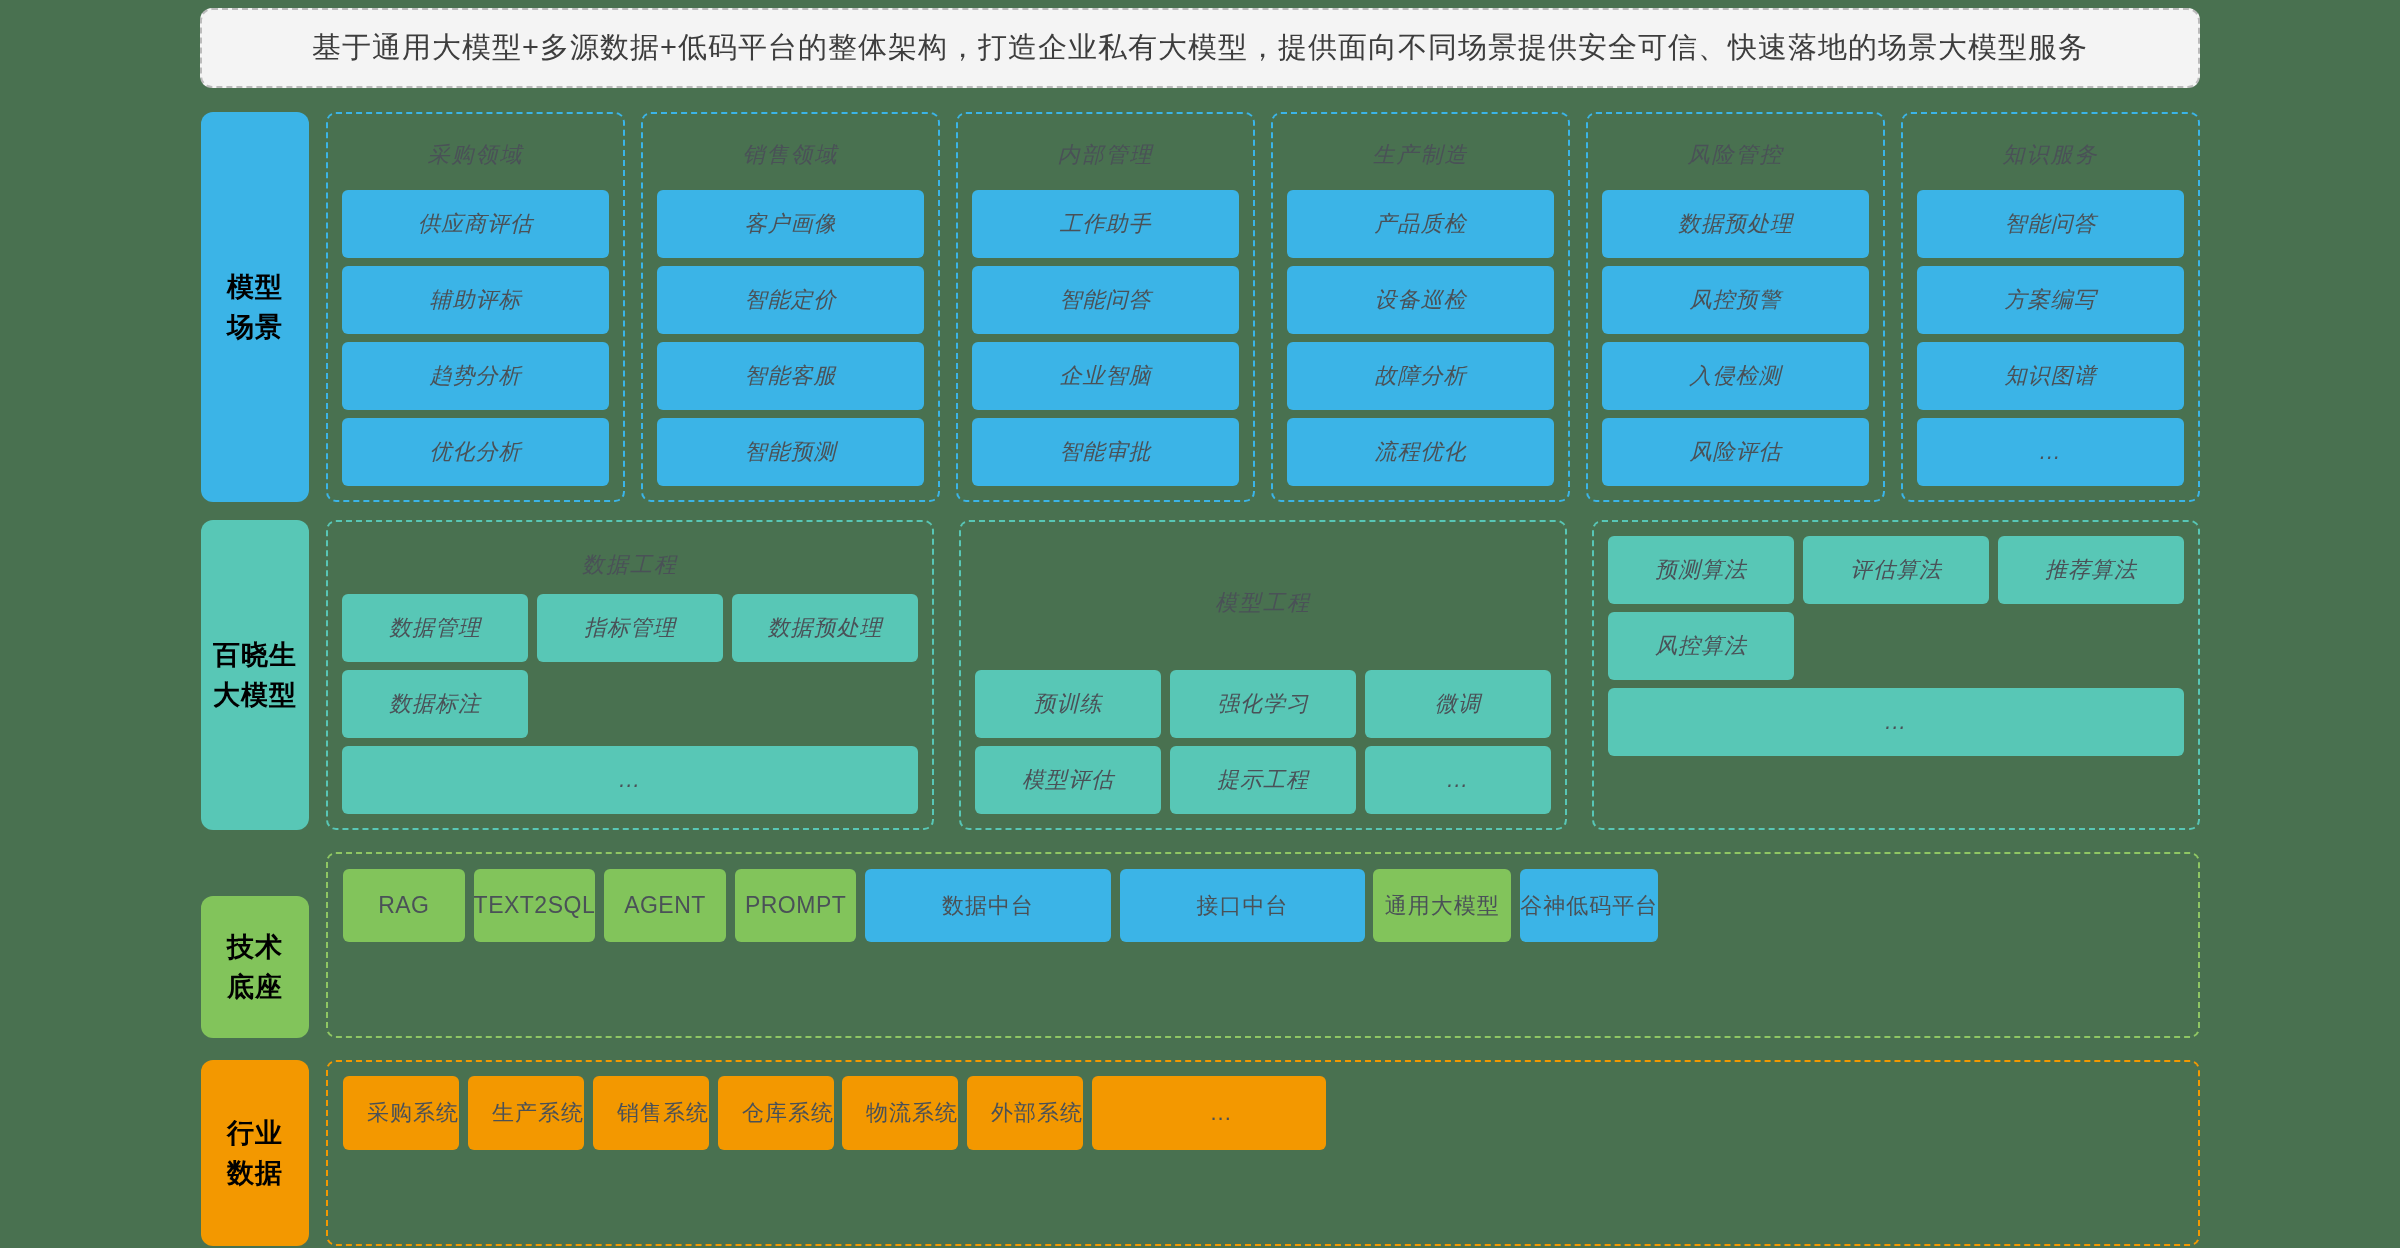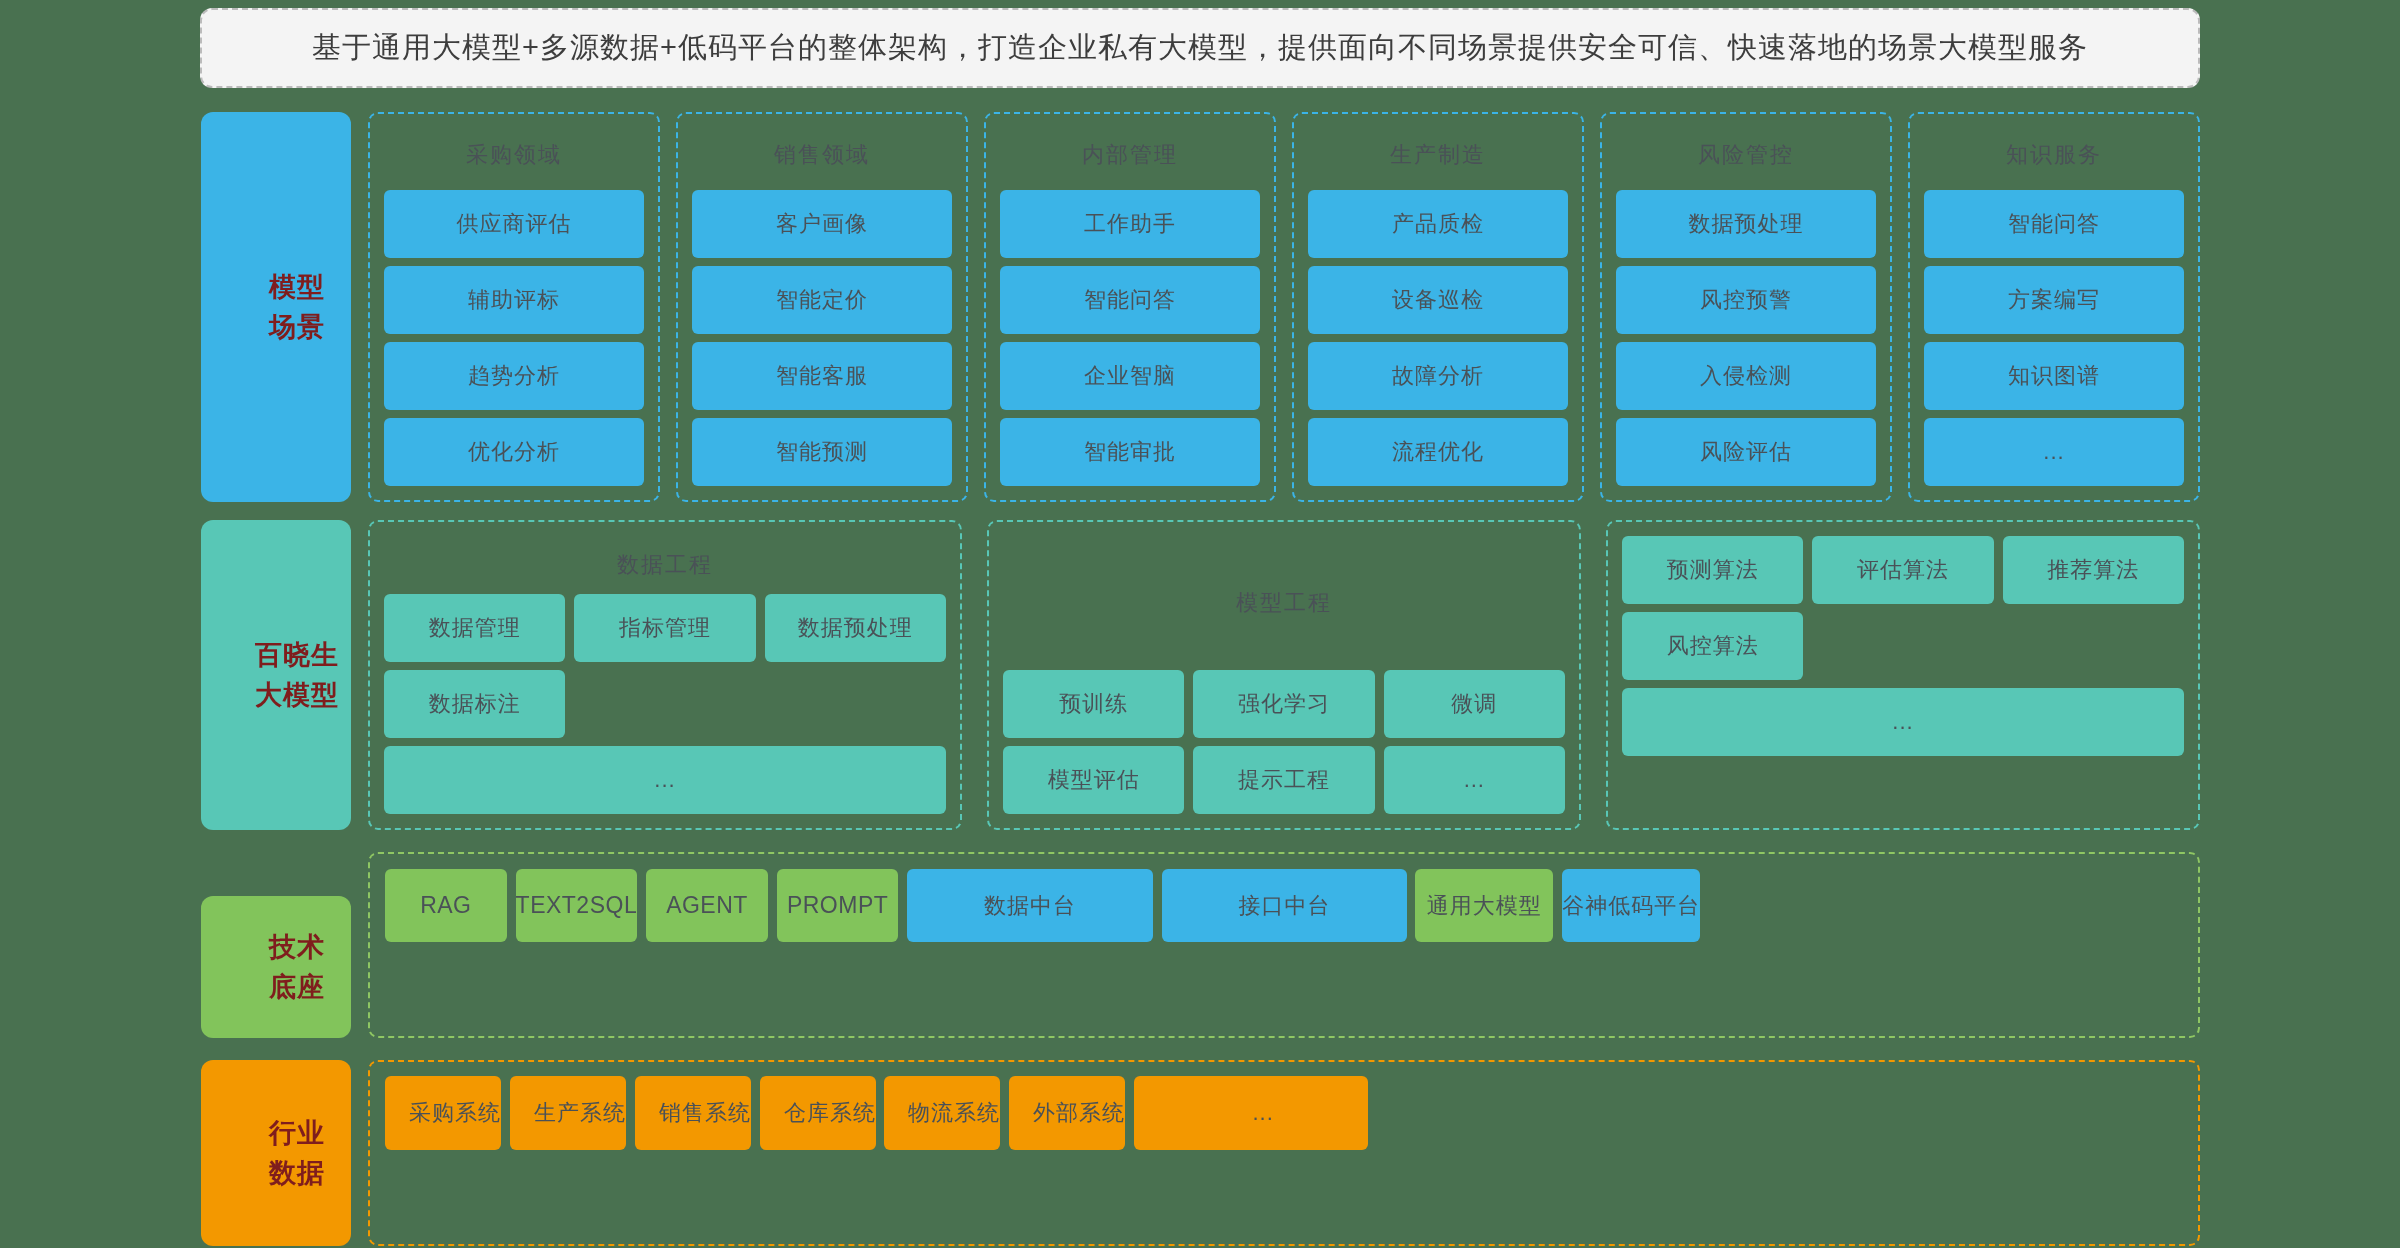--- a/index.html
+++ b/index.html
@@ -14,29 +14,28 @@
     position:absolute;left:200px;top:8px;width:2000px;height:80px;
     box-sizing:border-box;background:var(--banner-bg,#F4F4F4);
     border:2px dashed var(--banner-border,#BBBBBB);border-radius:12px;
     display:flex;align-items:center;justify-content:center;
   }
   .banner-text{font-size:29px;font-weight:400;color:var(--banner-text,#3D3D3D);letter-spacing:1px;}
   
   .row{position:absolute;left:201px;width:1999px;display:flex;gap:17px;box-sizing:border-box;}
   .sidebar{
     flex:0 0 108px;border-radius:12px;display:flex;align-items:center;justify-content:center;
-    color:#7f1d1d;font-size:27px;font-weight:700;line-height:1.5;text-align:center;white-space:pre-line;
+    color:#000000;font-size:27px;font-weight:700;line-height:1.5;text-align:center;white-space:pre-line;
     letter-spacing:1px;
-    padding-left:42px;
   }
   .sb-blue{background:var(--blue,#3BB4E7);}
   .sb-teal{background:var(--teal,#58C7B6);}
   .sb-green{background:var(--green,#82C45B);margin-top:44px;}
   .sb-orange{background:var(--orange,#F39800);}
-  .content{flex:1;display:flex;min-width:0;}
+  .content{flex:1;display:flex;min-width:0;font-style:italic;}
   
   .panel{
     box-sizing:border-box;border-radius:10px;padding:14px;
     display:flex;flex-direction:column;min-width:0;
   }
   .panel-title{
     flex:1;display:flex;align-items:center;justify-content:center;
     font-size:22px;font-weight:500;letter-spacing:2px;min-height:34px;
   }
   .box{

